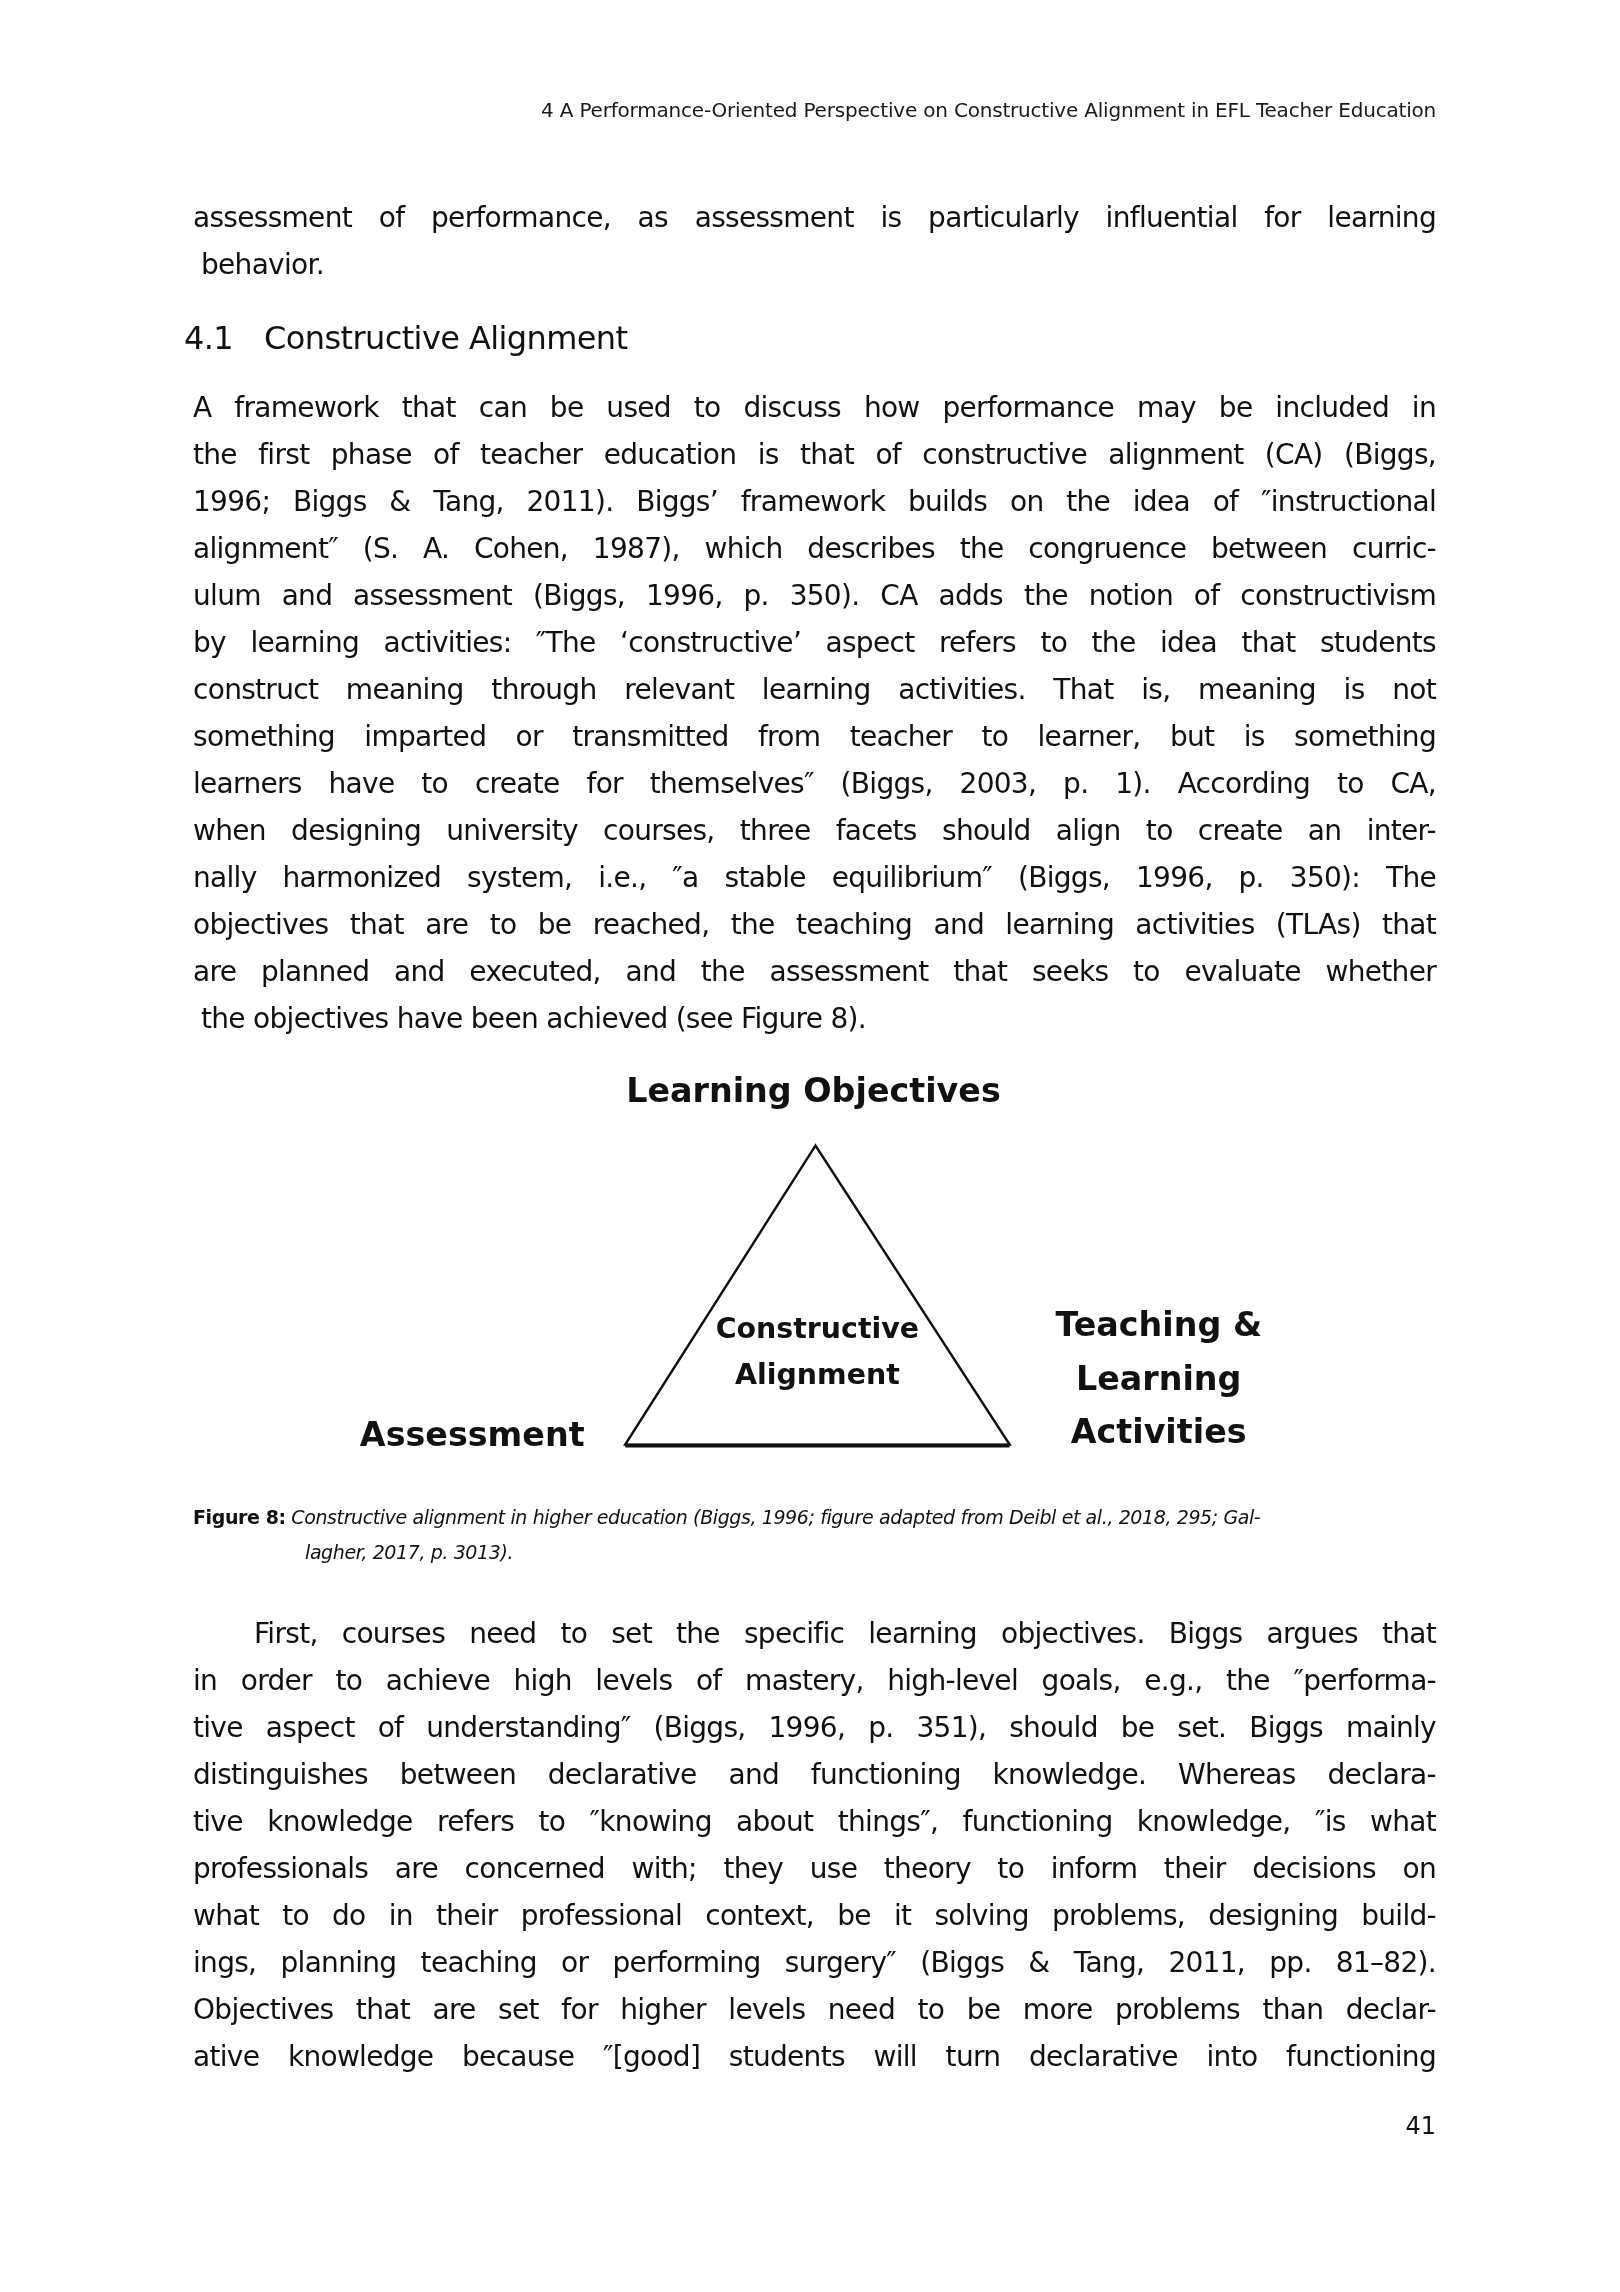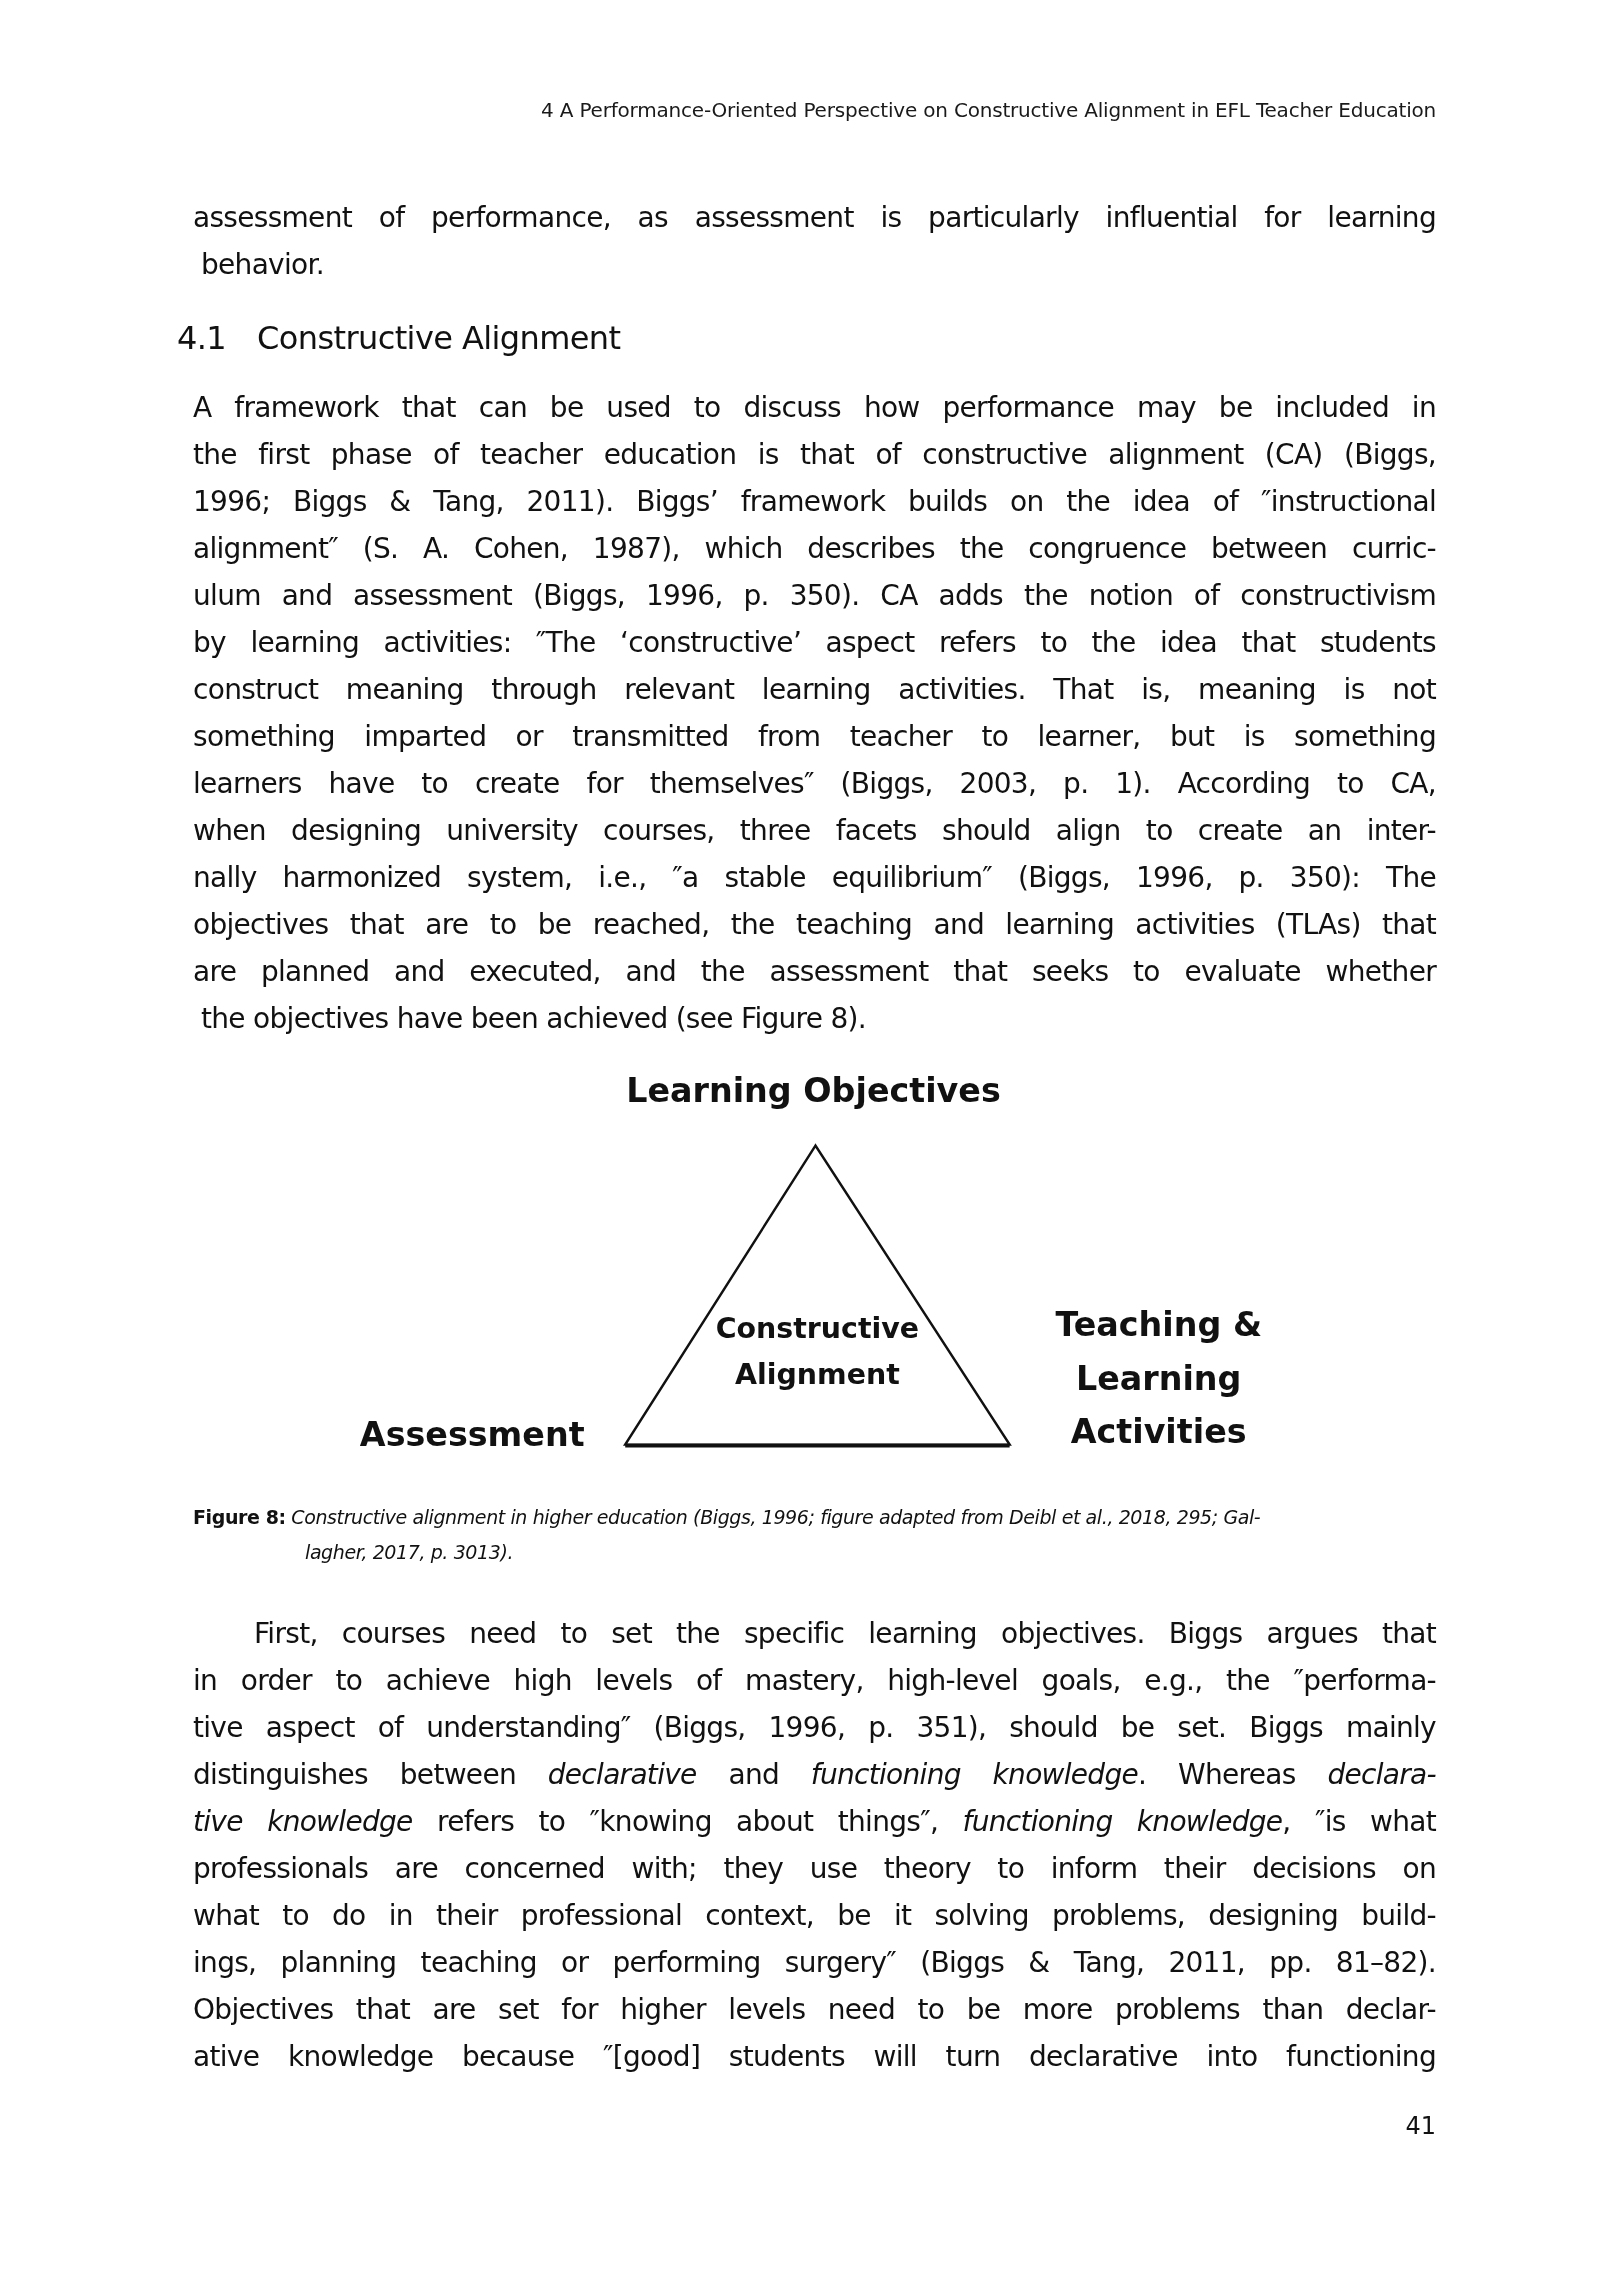--- a/index.html
+++ b/index.html
@@ -3,22 +3,22 @@
 <meta charset="utf-8">
 <style>
   html, body { margin: 0; padding: 0; background: #ffffff; }
   body { width: 1620px; height: 2293px; position: relative; overflow: hidden; color: #111; }
   .page { position: absolute; left: 0; top: 0; width: 1620px; height: 2293px; font-family: "DejaVu Sans", sans-serif; }
   .running-header { position: absolute; left: 294px; width: 1142px; top: 98px; text-align: right; font-size: 20px; letter-spacing: -0.2px; color: #1a1a1a; }
   .text-block { position: absolute; left: 193px; width: 1243px; }
   .line { display: block; font-size: 28px; height: 47px; line-height: 47px; text-align: justify; text-align-last: justify; letter-spacing: -0.7px; white-space: nowrap; overflow: visible; }
   .line.last { text-align-last: left; margin-left: 8px; }
   .line.indent { text-indent: 61px; }
-  .line .it { font-style: italic; }
-  .heading { position: absolute; left: 177px; top: 319px; font-size: 32px; letter-spacing: -0.6px; }
+  .line .it { }
+  .heading { position: absolute; left: 184px; top: 319px; font-size: 32px; letter-spacing: -0.6px; }
   .heading .num { display: inline-block; width: 80px; }
   .figure { position: absolute; left: 333px; top: 1068px; width: 961px; height: 412px; }
   .figure svg { width: 961px; height: 412px; }
   .fig-label { font-family: "DejaVu Sans", sans-serif; font-weight: bold; fill: #111; }
   .caption { position: absolute; left: 193px; top: 1500px; width: 1243px; font-size: 19px; line-height: 35px; letter-spacing: -0.4px; }
   .caption .cap-label { font-weight: bold; font-style: normal; }
   .caption .cap-text { font-style: italic; }
   .caption .cap-line2 { display: block; padding-left: 112px; font-style: italic; }
   .page-number { position: absolute; left: 1353px; width: 83px; top: 2112px; text-align: right; font-size: 24px; }
 </style>

